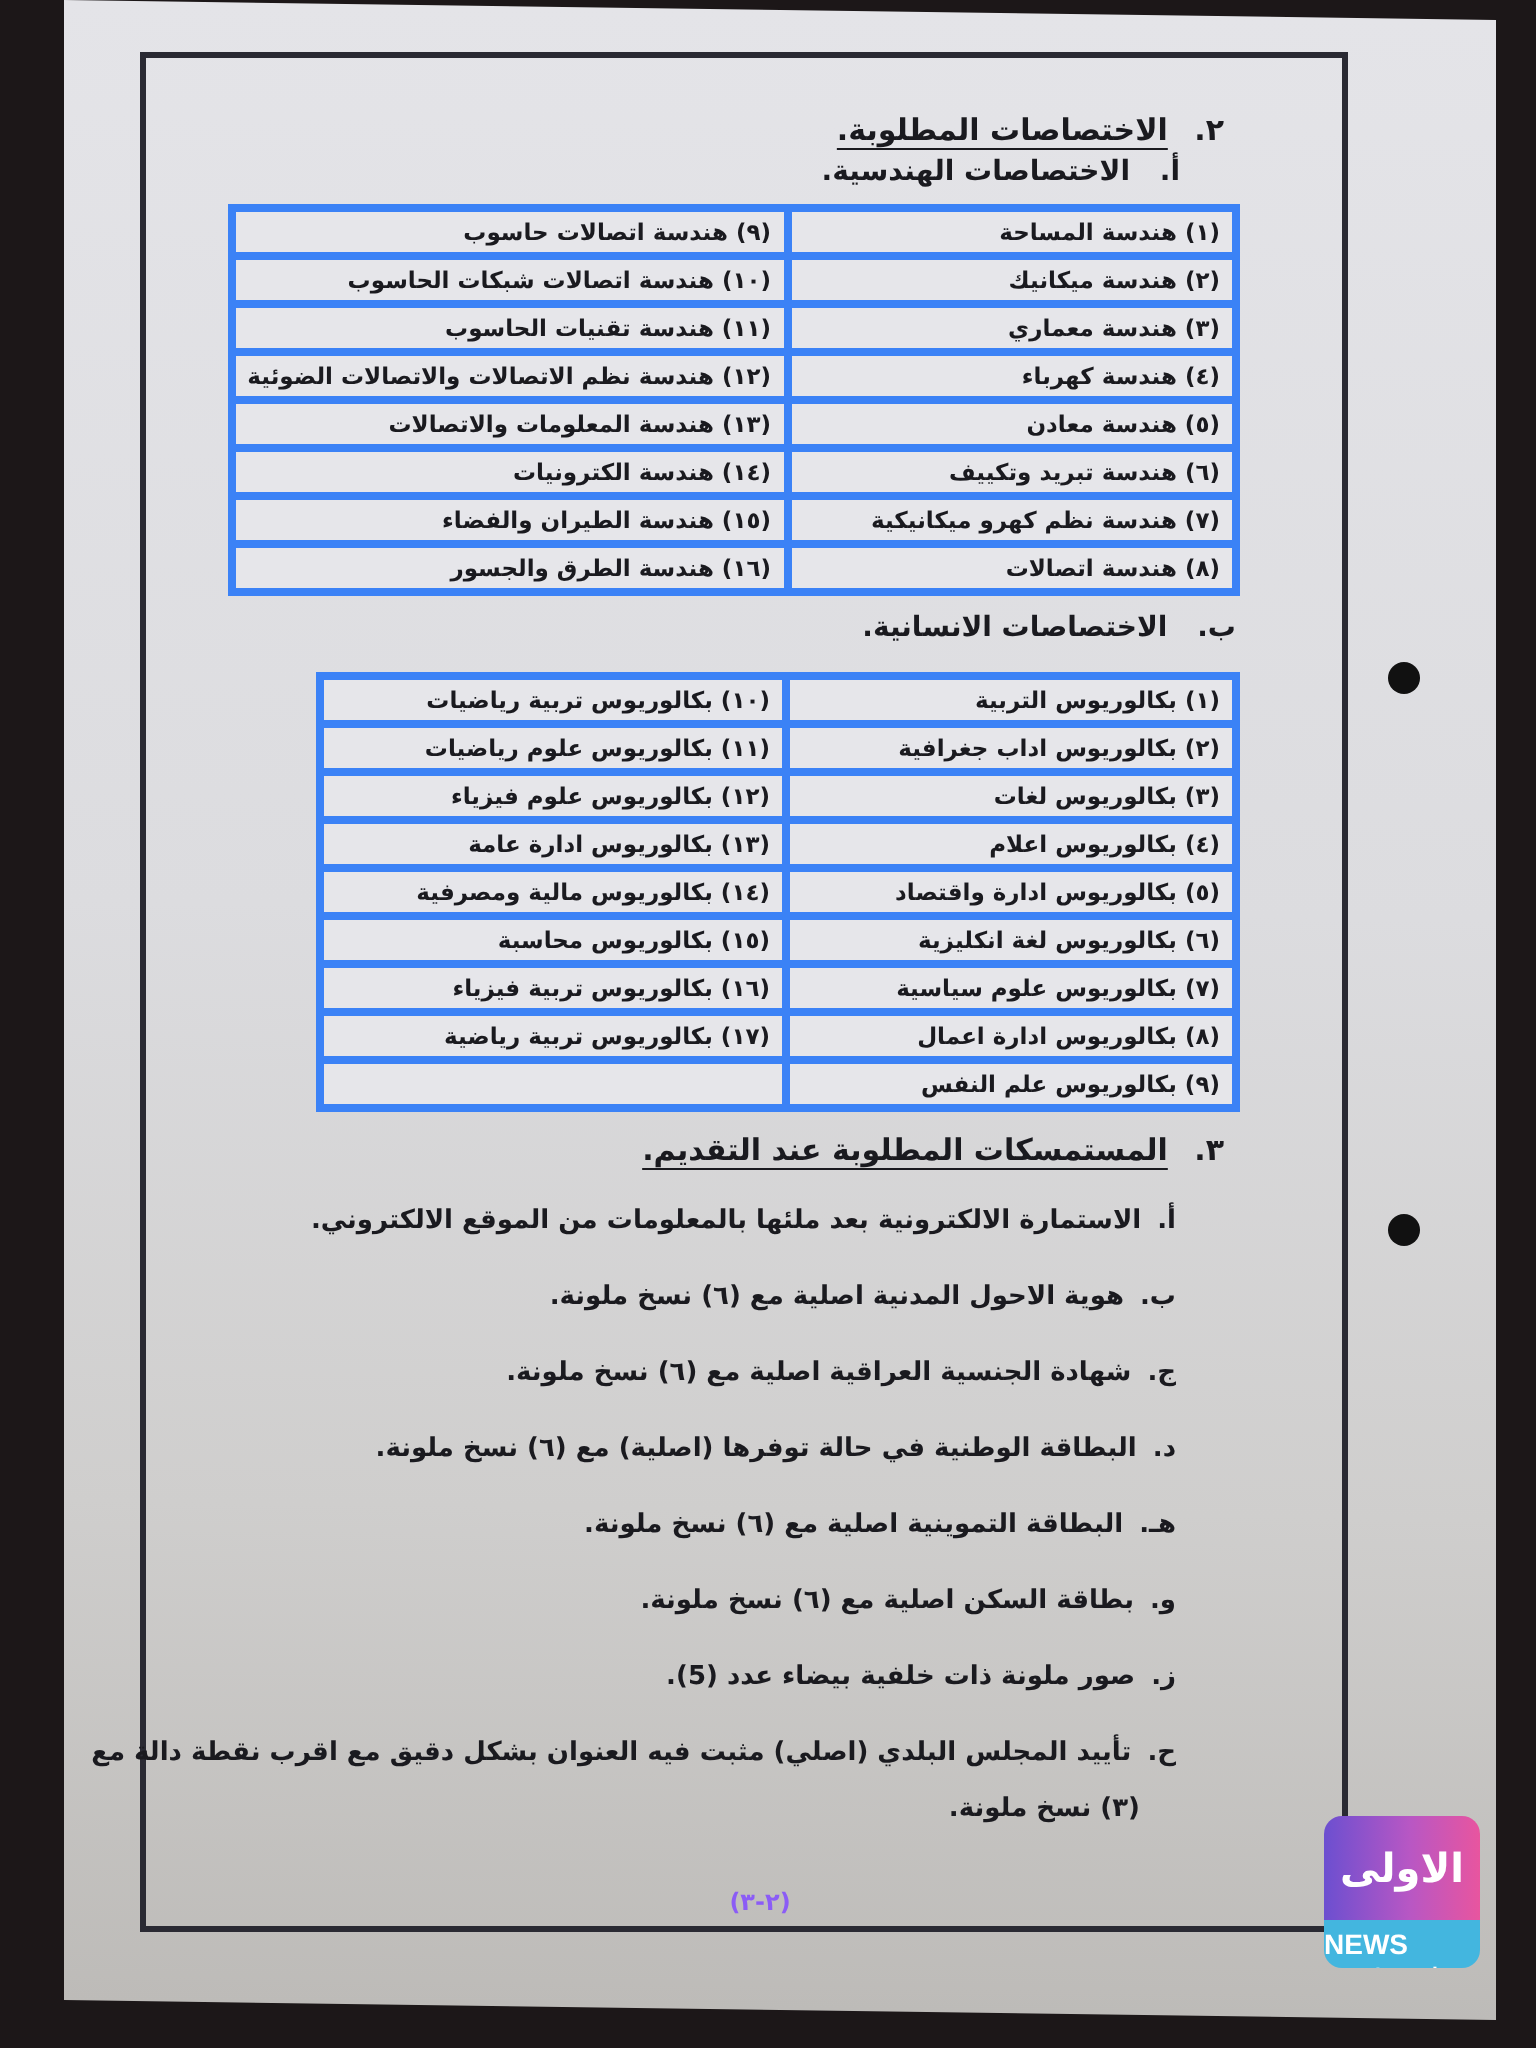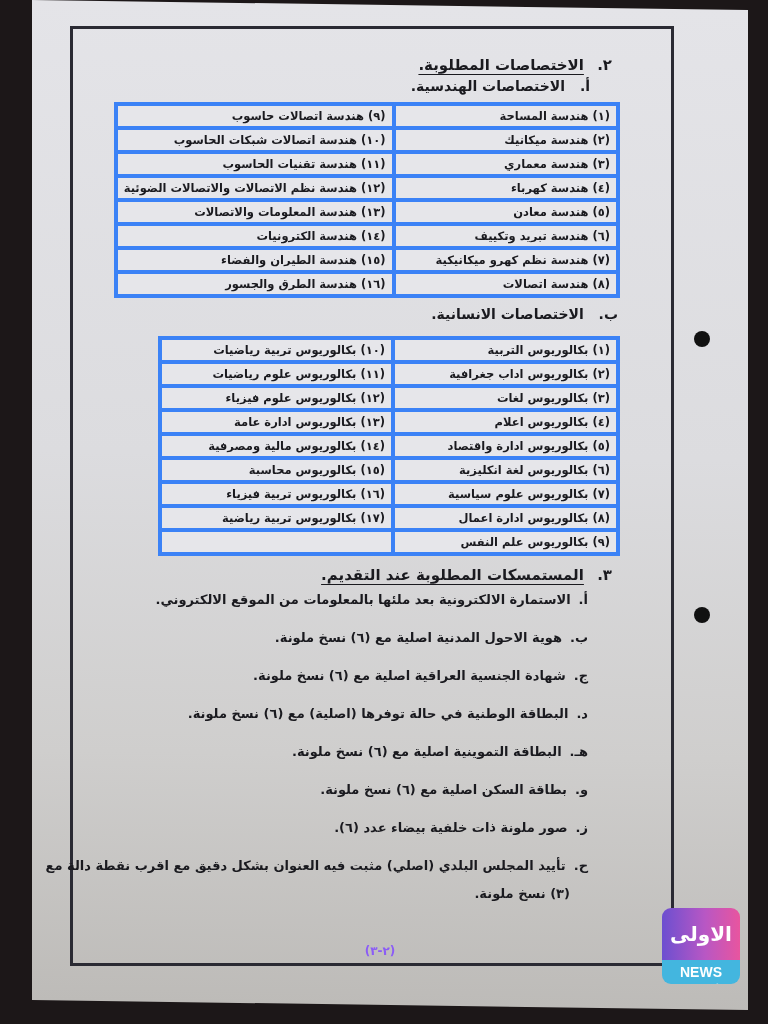--- a/index.html
+++ b/index.html
@@ -51,21 +51,21 @@
       background: #e6e6ea;
     }
     table.spec td {
       border: 4px solid #3b82f6;
       height: 20px;
       padding: 0 6px;
       white-space: nowrap;
       text-align: right;
     }
     table.spec td.c1 { width: 175px; padding-left: 40px; }
-    .docs { margin-top: 6px; }
+    .docs { margin-top: 17px; }
     .doc-item {
       font-weight: bold; font-size: 13px;
       line-height: 20px;
       margin: 0 0 18px 0;
       padding-right: 32px;
       white-space: nowrap;
     }
     .doc-item .letter { margin-left: 8px; }
     .doc-item .cont { display: block; padding-right: 18px; margin-top: 8px; }
     .footer {
@@ -84,21 +84,21 @@
     .logo .top {
       height: 52px;
       background: linear-gradient(90deg, #6c4fd0 0%, #b857c4 55%, #e8559f 100%);
       color: #fff; font-weight: bold; font-size: 20px;
       text-align: center; line-height: 52px;
       direction: rtl;
     }
     .logo .bottom {
       height: 24px; background: #43b6df;
       color: #fff; font-weight: bold; font-size: 14px;
-      text-align: center; line-height: 24px;
+      line-height: 24px;
       font-family: "Liberation Sans", sans-serif;
     }
   </style>
 </head>
 <body>
 
 <div class="paper"></div>
 <div class="frame"></div>
 
 <div class="punch" style="left:694px; top:331px;"></div>
@@ -203,21 +203,21 @@
     <span class="ul">المستمسكات المطلوبة عند التقديم.</span>
   </div>
 
   <div class="docs">
     <div class="doc-item"><span class="letter">أ.</span><span>الاستمارة الالكترونية بعد ملئها بالمعلومات من الموقع الالكتروني.</span></div>
     <div class="doc-item"><span class="letter">ب.</span><span>هوية الاحول المدنية اصلية مع (٦) نسخ ملونة.</span></div>
     <div class="doc-item"><span class="letter">ج.</span><span>شهادة الجنسية العراقية اصلية مع (٦) نسخ ملونة.</span></div>
     <div class="doc-item"><span class="letter">د.</span><span>البطاقة الوطنية في حالة توفرها (اصلية) مع (٦) نسخ ملونة.</span></div>
     <div class="doc-item"><span class="letter">هـ.</span><span>البطاقة التموينية اصلية مع (٦) نسخ ملونة.</span></div>
     <div class="doc-item"><span class="letter">و.</span><span>بطاقة السكن اصلية مع (٦) نسخ ملونة.</span></div>
-    <div class="doc-item"><span class="letter">ز.</span><span>صور ملونة ذات خلفية بيضاء عدد (٦).</span></div>
+    <div class="doc-item"><span class="letter">ز.</span><span>صور ملونة ذات خلفية بيضاء عدد (5).</span></div>
     <div class="doc-item"><span class="letter">ح.</span><span>تأييد المجلس البلدي (اصلي) مثبت فيه العنوان بشكل دقيق مع اقرب نقطة دالة مع</span><span class="cont">(٣) نسخ ملونة.</span></div>
   </div>
 </div>
 
 <div class="footer">(٢-٣)</div>
 
 <div class="logo">
   <div class="top">الاولى نيوز</div>
   <div class="bottom">NEWS</div>
 </div>

